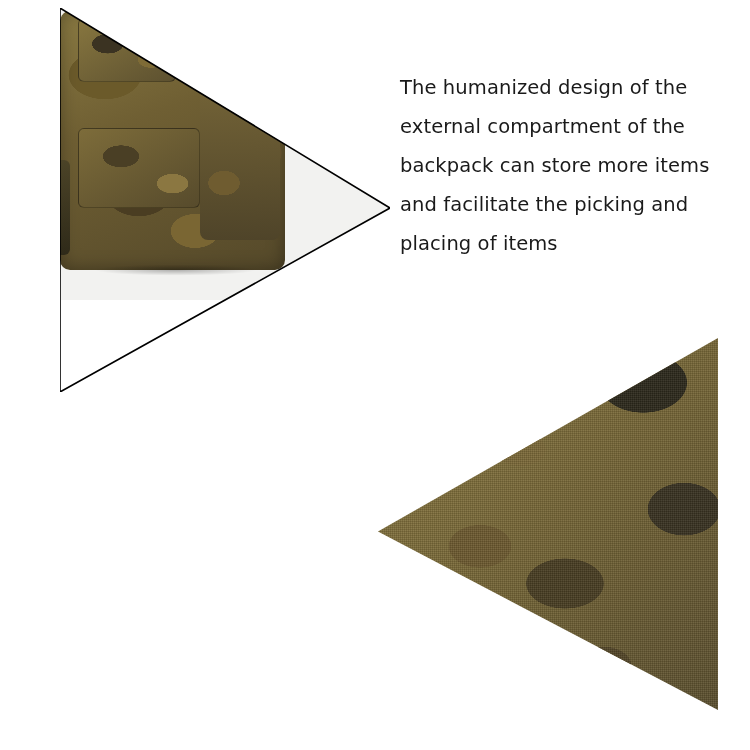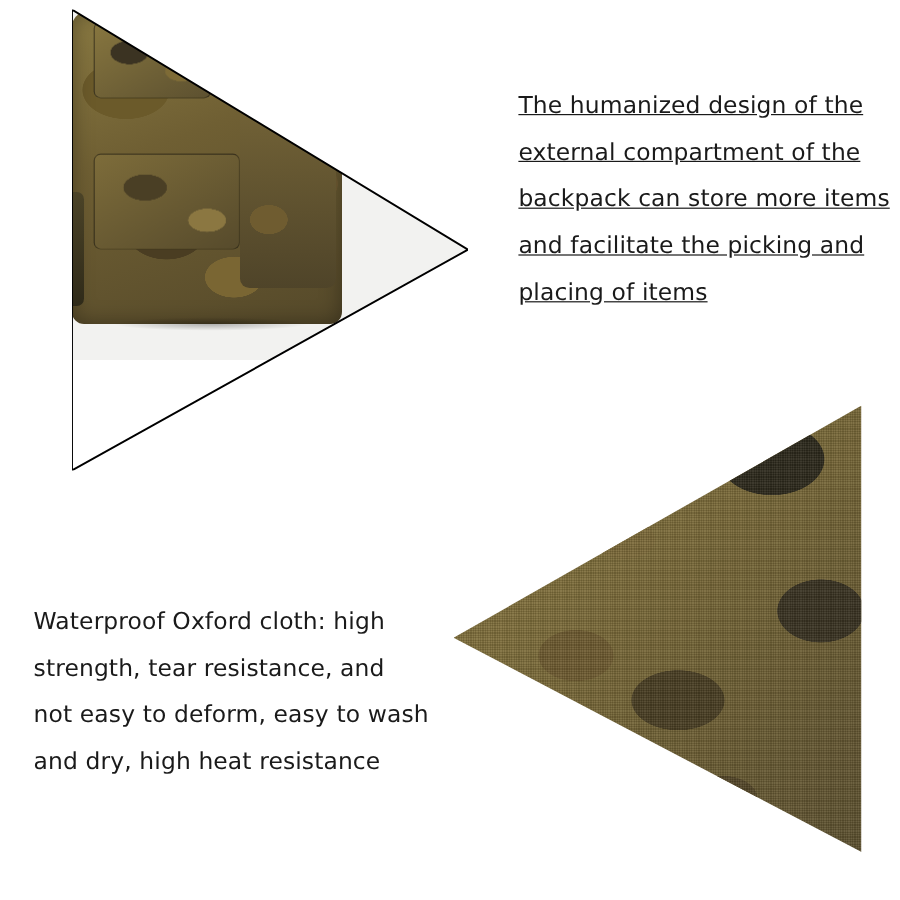--- a/index.html
+++ b/index.html
@@ -151,24 +151,23 @@
 
   
   .text-block {
     position: absolute;
     color: #1a1a1a;
     font-size: 19.5px;
     line-height: 39px;
     letter-spacing: .1px;
   }
   .text-top-right {
-    left: 432px;
+    left: 400px;
     top: 68px;
     width: 310px;
-    text-decoration: underline;
   }
   .text-bottom-left {
     left: 28px;
     top: 498px;
     width: 330px;
   }
   .text-block p {
     margin: 0;
   }
 </style>
@@ -194,17 +193,14 @@
   </svg>
 
   <div class="tri-photo-bottom">
     <div class="weave"></div>
   </div>
 
   <div class="text-block text-top-right">
     <p>The humanized design of the external compartment of the backpack can store more items and facilitate the picking and placing of items</p>
   </div>
 
-  <div class="text-block text-bottom-left">
-    <p>Waterproof Oxford cloth: high strength, tear resistance, and not easy to deform, easy to wash and dry, high heat resistance</p>
-  </div>
 
 </div>
 
 </body></html>

